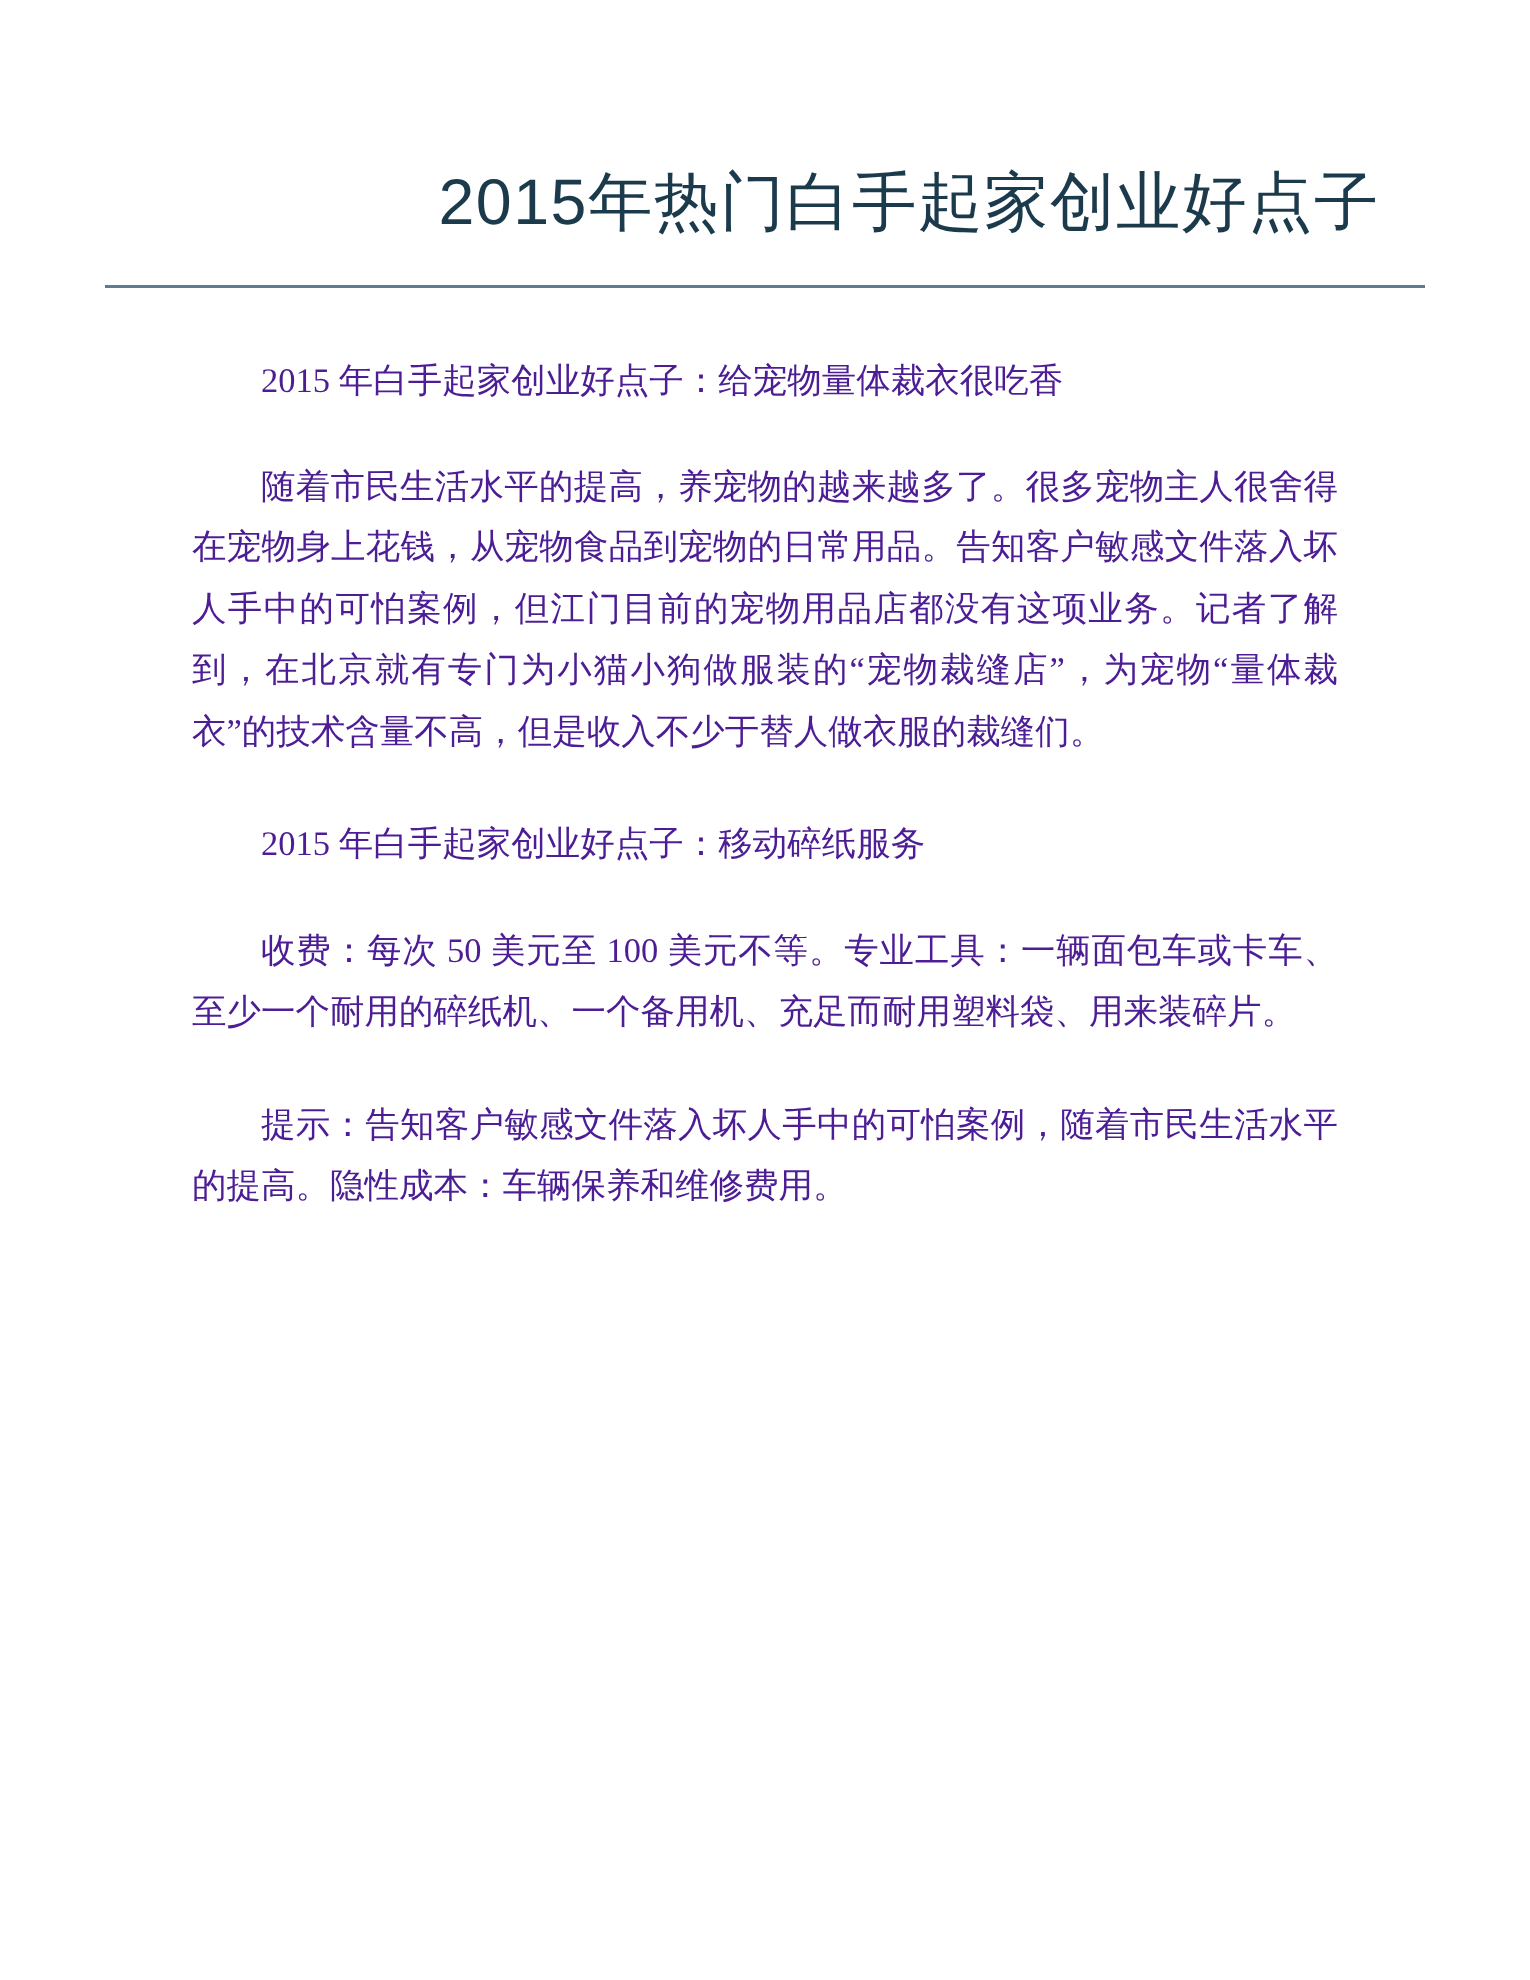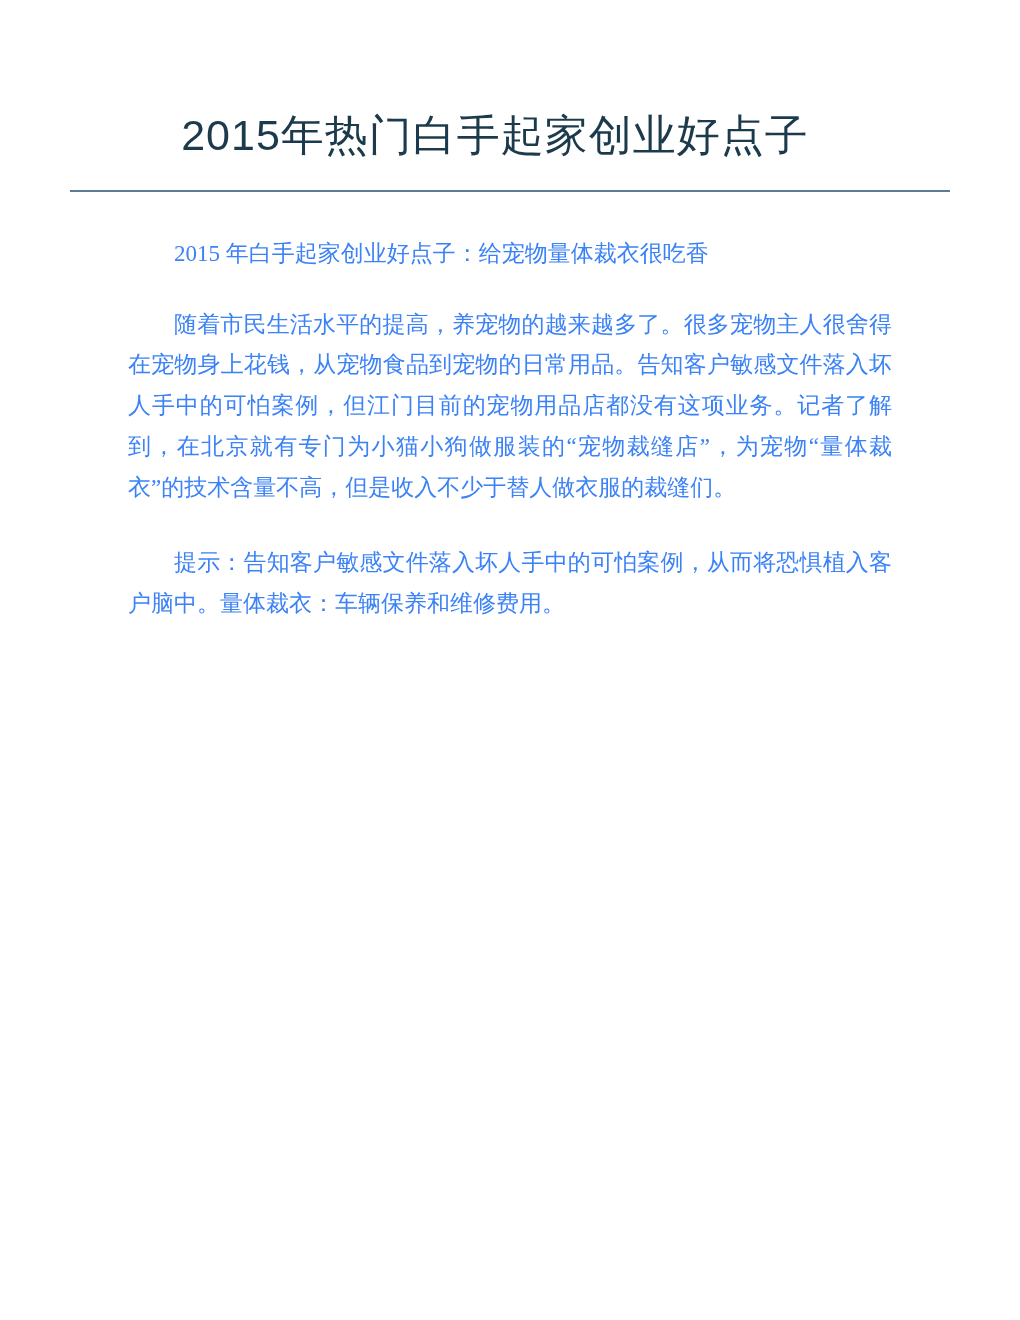--- a/index.html
+++ b/index.html
@@ -17,21 +17,21 @@
     position: relative;
     width: 1020px;
     height: 1320px;
     box-sizing: border-box;
     padding: 0;
     overflow: hidden;
   }
   .doc-title {
     margin: 0;
     padding: 110px 100px 0 70px;
-    text-align: center;
+    text-align: right;
     font-family: "Liberation Sans", "DejaVu Sans", sans-serif;
     font-size: 43px;
     font-weight: 400;
     letter-spacing: 1px;
     color: #1b3a4b;
     line-height: 1.2;
   }
   .title-rule {
     margin: 28px 70px 0 70px;
     height: 2px;
@@ -41,21 +41,21 @@
     padding: 0 128px 0 128px;
     margin-top: 42px;
   }
   p.para {
     margin: 0 0 26px 0;
     font-size: 23px;
     line-height: 1.78;
     text-align: justify;
     text-justify: inter-ideograph;
     text-indent: 2em;
-    color: #3b82f6;
+    color: #4c1d95;
     font-family: "Liberation Serif", "DejaVu Serif", serif;
   }
   p.para.heading-para {
     margin-bottom: 30px;
   }
   p.spacer-small {
     margin-bottom: 34px;
   }
 </style>
 </head>
@@ -65,19 +65,21 @@
 
   <h1 class="doc-title">2015年热门白手起家创业好点子</h1>
 
   <div class="title-rule"></div>
 
   <div class="content">
     <p class="para heading-para">2015 年白手起家创业好点子：给宠物量体裁衣很吃香</p>
 
     <p class="para spacer-small">随着市民生活水平的提高，养宠物的越来越多了。很多宠物主人很舍得在宠物身上花钱，从宠物食品到宠物的日常用品。告知客户敏感文件落入坏人手中的可怕案例，但江门目前的宠物用品店都没有这项业务。记者了解到，在北京就有专门为小猫小狗做服装的“宠物裁缝店”，为宠物“量体裁衣”的技术含量不高，但是收入不少于替人做衣服的裁缝们。</p>
 
+    <p class="para heading-para">2015 年白手起家创业好点子：移动碎纸服务</p>
 
 
+    <p class="para spacer-small">收费：每次 50 美元至 100 美元不等。专业工具：一辆面包车或卡车、至少一个耐用的碎纸机、一个备用机、充足而耐用塑料袋、用来装碎片。</p>
 
-    <p class="para">提示：告知客户敏感文件落入坏人手中的可怕案例，从而将恐惧植入客户脑中。量体裁衣：车辆保养和维修费用。</p>
+    <p class="para">提示：告知客户敏感文件落入坏人手中的可怕案例，随着市民生活水平的提高。隐性成本：车辆保养和维修费用。</p>
   </div>
 
 </div>
 
 </body></html>

